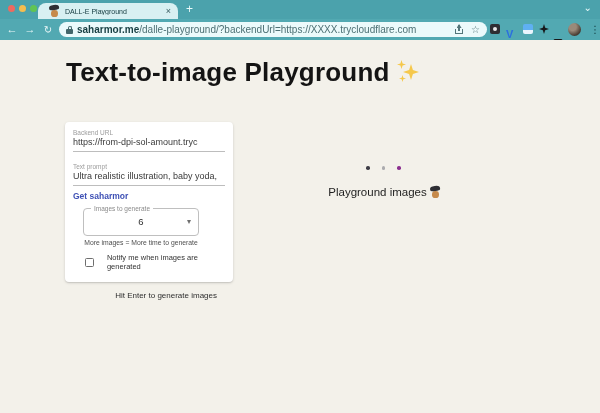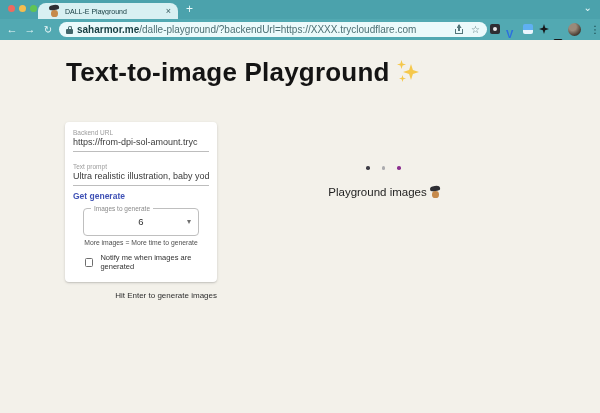--- a/index.html
+++ b/index.html
@@ -46,30 +46,30 @@
 
   
   .page { position:absolute; left:0; top:40px; width:600px; height:373px; background:#F3F1EA; }
   .page-title { position:absolute; left:0; top:17px; width:487px; text-align:center; font-size:26px; color:#141414; letter-spacing:0.2px; }
   .sparkles { display:inline-block; position:relative; width:24px; height:24px; vertical-align:-3px; }
   .sp { position:absolute; background:#F5C84C; clip-path:polygon(50% 0,62% 38%,100% 50%,62% 62%,50% 100%,38% 62%,0 50%,38% 38%); }
   .sp-big { left:6px; top:4px; width:16px; height:16px; }
   .sp-small { left:0; top:0; width:9px; height:9px; }
   .sp-tiny { left:2px; top:15px; width:7px; height:7px; }
 
-  .card { position:absolute; left:65px; top:82px; width:152px; height:160px; background:#fff; border-radius:4px; box-shadow:0 1px 3px rgba(0,0,0,0.14), 0 1px 1px rgba(0,0,0,0.08); }
+  .card { position:absolute; left:65px; top:82px; width:168px; height:160px; background:#fff; border-radius:4px; box-shadow:0 1px 3px rgba(0,0,0,0.14), 0 1px 1px rgba(0,0,0,0.08); }
   .fld-label { position:absolute; left:8px; font-size:6.5px; color:#9c9c9c; }
   .fld-value { position:absolute; left:8px; right:8px; font-size:9px; color:#3a3a3a; white-space:nowrap; overflow:hidden; border-bottom:1px solid #bdbdbd; padding-bottom:4px; }
   .inspire { position:absolute; left:8px; top:69px; font-size:8.5px; color:#3F51B5; font-weight:600; cursor:pointer; }
   .select { position:absolute; left:18px; top:86px; width:116px; height:28px; border:1px solid #bfbfbf; border-radius:4px; }
   .select-label { position:absolute; left:7px; top:-4px; background:#fff; padding:0 3px; font-size:6.5px; color:#8a8a8a; }
   .select-value { position:absolute; left:0; right:0; top:0; height:26px; line-height:26px; text-align:center; font-size:9.5px; color:#2f2f2f; }
   .select-caret { position:absolute; right:7px; top:0; height:26px; line-height:26px; font-size:8px; color:#6f6f6f; }
   .cap { position:absolute; left:0; width:152px; top:117px; text-align:center; font-size:6.8px; color:#4f4f4f; }
-  .chkrow { position:absolute; left:20px; top:131px; display:flex; align-items:center; gap:7px; }
+  .chkrow { position:absolute; left:20px; top:131px; display:flex; align-items:center; gap:13px; }
   .chkbox { width:9px; height:9px; border:1.5px solid #6e6e6e; border-radius:1.5px; background:#fff; }
   .chklabel { font-size:7.5px; color:#333; }
   .hint { position:absolute; left:65px; top:251px; width:152px; text-align:right; font-size:8px; color:#2e2e2e; }
 
   .loader { position:absolute; left:366px; top:126px; display:flex; gap:12px; }
   .dot { width:3.5px; height:3.5px; border-radius:50%; }
   .dot1{ background:#3D3D46; } .dot2{ background:#ABABAE; } .dot3{ background:#8B2F8F; }
   .status { position:absolute; left:305px; top:146px; width:160px; text-align:center; font-size:11.5px; color:#1e1e1e; }
 
   .artist { display:inline-block; width:12px; height:12px; position:relative; vertical-align:-2px; margin-left:3px; }
@@ -136,21 +136,21 @@
       <span class="sparkles"><span class="sp sp-big"></span><span class="sp sp-small"></span><span class="sp sp-tiny"></span></span>
     </h1>
 
     <div class="card">
       <span class="fld-label" style="top:7px;">Backend URL</span>
       <div class="fld-value" style="top:15px;">https://from-dpi-sol-amount.tryc</div>
 
       <span class="fld-label" style="top:41px;">Text prompt</span>
       <div class="fld-value" style="top:49px;"><span>Ultra realistic illustration, baby yoda,</span> </div>
 
-      <span class="inspire">Get generate</span>
+      <span class="inspire">Get saharmor</span>
 
       <div class="select">
         <span class="select-label">Images to generate</span>
         <span class="select-value">6</span>
         <span class="select-caret">▾</span>
       </div>
       <div class="cap">More images = More time to generate</div>
 
       <div class="chkrow">
         <span class="chkbox"></span>

